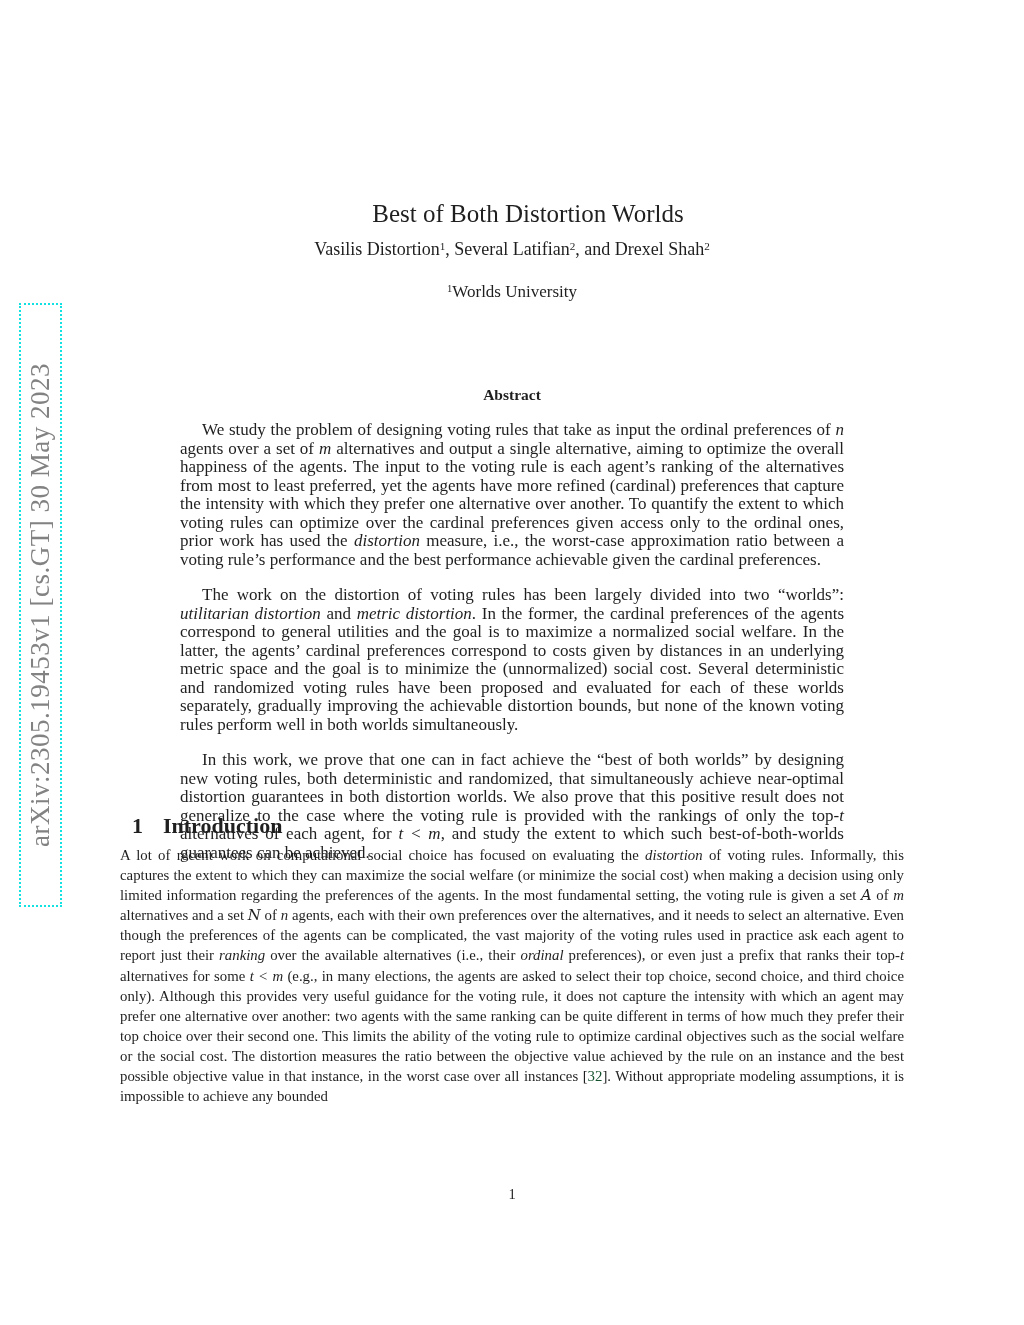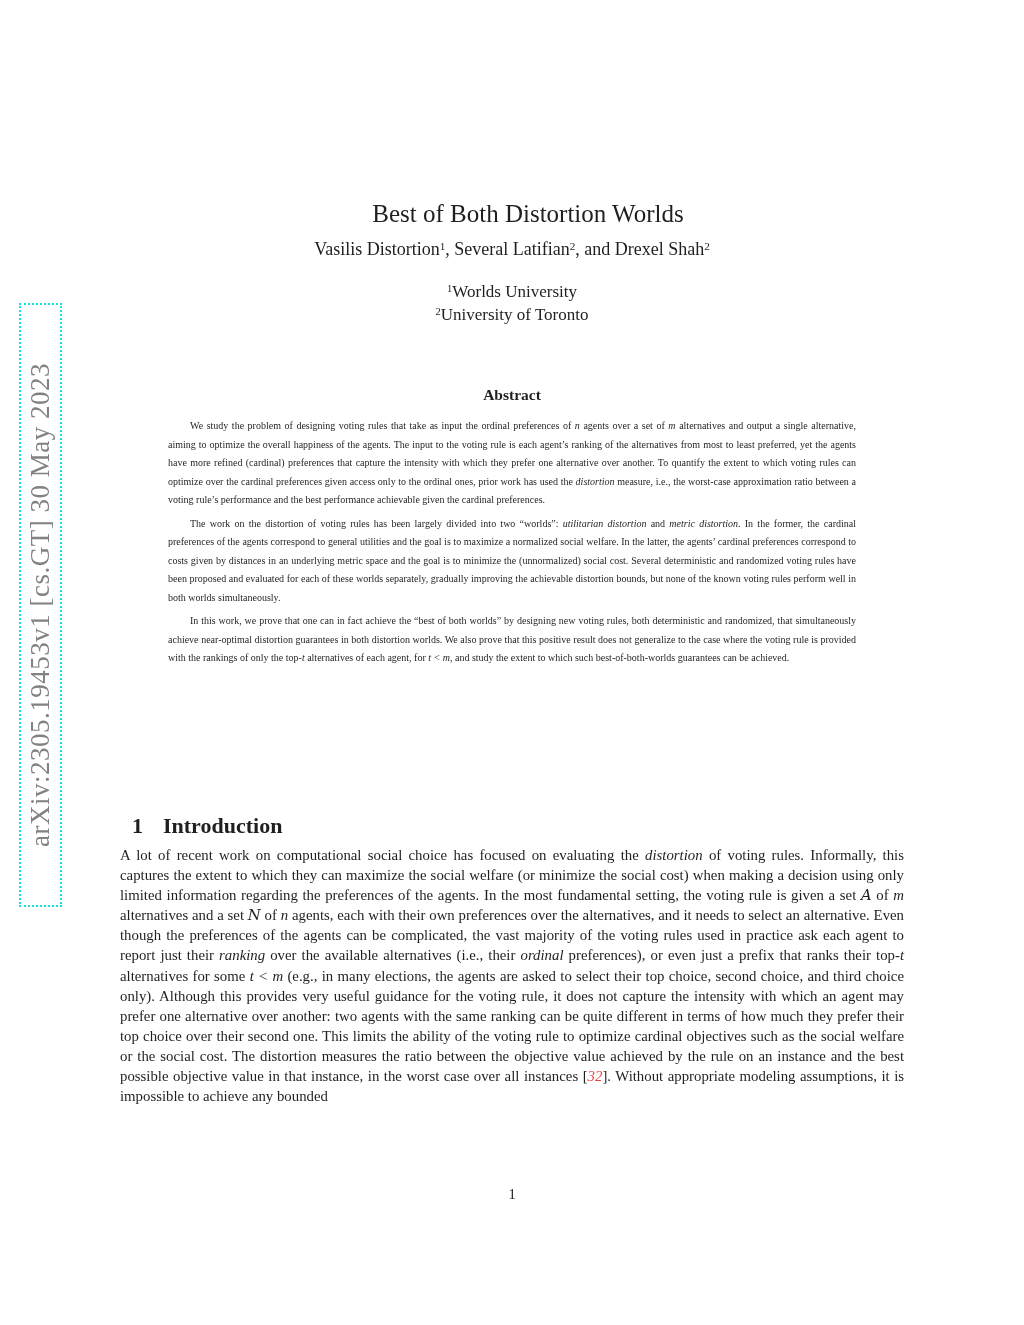--- a/index.html
+++ b/index.html
@@ -76,23 +76,23 @@
     left: 163px;
     width: 698px;
   }
   .abstract-heading {
     text-align: center;
     font-weight: bold;
     font-size: 15.5px;
     margin: 4px 0 13px 0;
   }
   .abs-par {
-    margin: 5px;
+    margin: 17px;
     text-indent: 22px;
-    font-size: 10px;
+    font-size: 17px;
     line-height: 18.5px;
     text-align: justify;
   }
   .section-heading {
     position: absolute;
     top: 801px;
     left: 120px;
     font-size: 22px;
     font-weight: bold;
     margin: 12px;
@@ -109,21 +109,21 @@
     margin: 0;
     font-size: 14.8px;
     line-height: 20.1px;
     text-align: justify;
   }
   em { font-style: italic; }
   em.cal {
     font-style: italic;
     font-family: "DejaVu Serif", "Liberation Serif", serif;
   }
-  .cite { color: #ef4444; font-style: italic; }
+  .cite { color: #14532d; }
   .page-number {
     position: absolute;
     top: 1186px;
     left: 0;
     width: 100%;
     text-align: center;
     font-size: 14.5px;
   }
 </style>
 </head>
@@ -134,21 +134,20 @@
   <div class="arxiv-strip">
     <span class="label">arXiv:2305.19453v1  [cs.GT]  30 May 2023</span>
   </div>
 
   <h1 class="paper-title">Best of Both Distortion Worlds</h1>
 
   <div class="authors-line"><span>Vasilis Distortion</span><sup>1</sup><span>, Several Latifian</span><sup>2</sup><span>, and Drexel Shah</span><sup>2</sup></div>
 
   <div class="affils">
     <div><sup>1</sup><span>Worlds University</span></div>
-    <div><sup>2</sup><span>University of Toronto</span></div>
   </div>
 
   <div class="abstract">
     <div class="abstract-heading">Abstract</div>
     <p class="abs-par"><span>We study the problem of designing voting rules that take as input the ordinal preferences of </span><em>n</em><span> agents over a set of </span><em>m</em><span> alternatives and output a single alternative, aiming to optimize the overall happiness of the agents. The input to the voting rule is each agent’s ranking of the alternatives from most to least preferred, yet the agents have more refined (cardinal) preferences that capture the intensity with which they prefer one alternative over another. To quantify the extent to which voting rules can optimize over the cardinal preferences given access only to the ordinal ones, prior work has used the </span><em>distortion</em><span> measure, i.e., the worst-case approximation ratio between a voting rule’s performance and the best performance achievable given the cardinal preferences.</span></p>
     <p class="abs-par"><span>The work on the distortion of voting rules has been largely divided into two “worlds”: </span><em>utilitarian distortion</em><span> and </span><em>metric distortion</em><span>. In the former, the cardinal preferences of the agents correspond to general utilities and the goal is to maximize a normalized social welfare. In the latter, the agents’ cardinal preferences correspond to costs given by distances in an underlying metric space and the goal is to minimize the (unnormalized) social cost. Several deterministic and randomized voting rules have been proposed and evaluated for each of these worlds separately, gradually improving the achievable distortion bounds, but none of the known voting rules perform well in both worlds simultaneously.</span></p>
     <p class="abs-par"><span>In this work, we prove that one can in fact achieve the “best of both worlds” by designing new voting rules, both deterministic and randomized, that simultaneously achieve near-optimal distortion guarantees in both distortion worlds. We also prove that this positive result does not generalize to the case where the voting rule is provided with the rankings of only the top-</span><em>t</em><span> alternatives of each agent, for </span><em>t &lt; m</em><span>, and study the extent to which such best-of-both-worlds guarantees can be achieved.</span></p>
   </div>
 
   <h2 class="section-heading"><span class="num">1</span><span>Introduction</span></h2>

